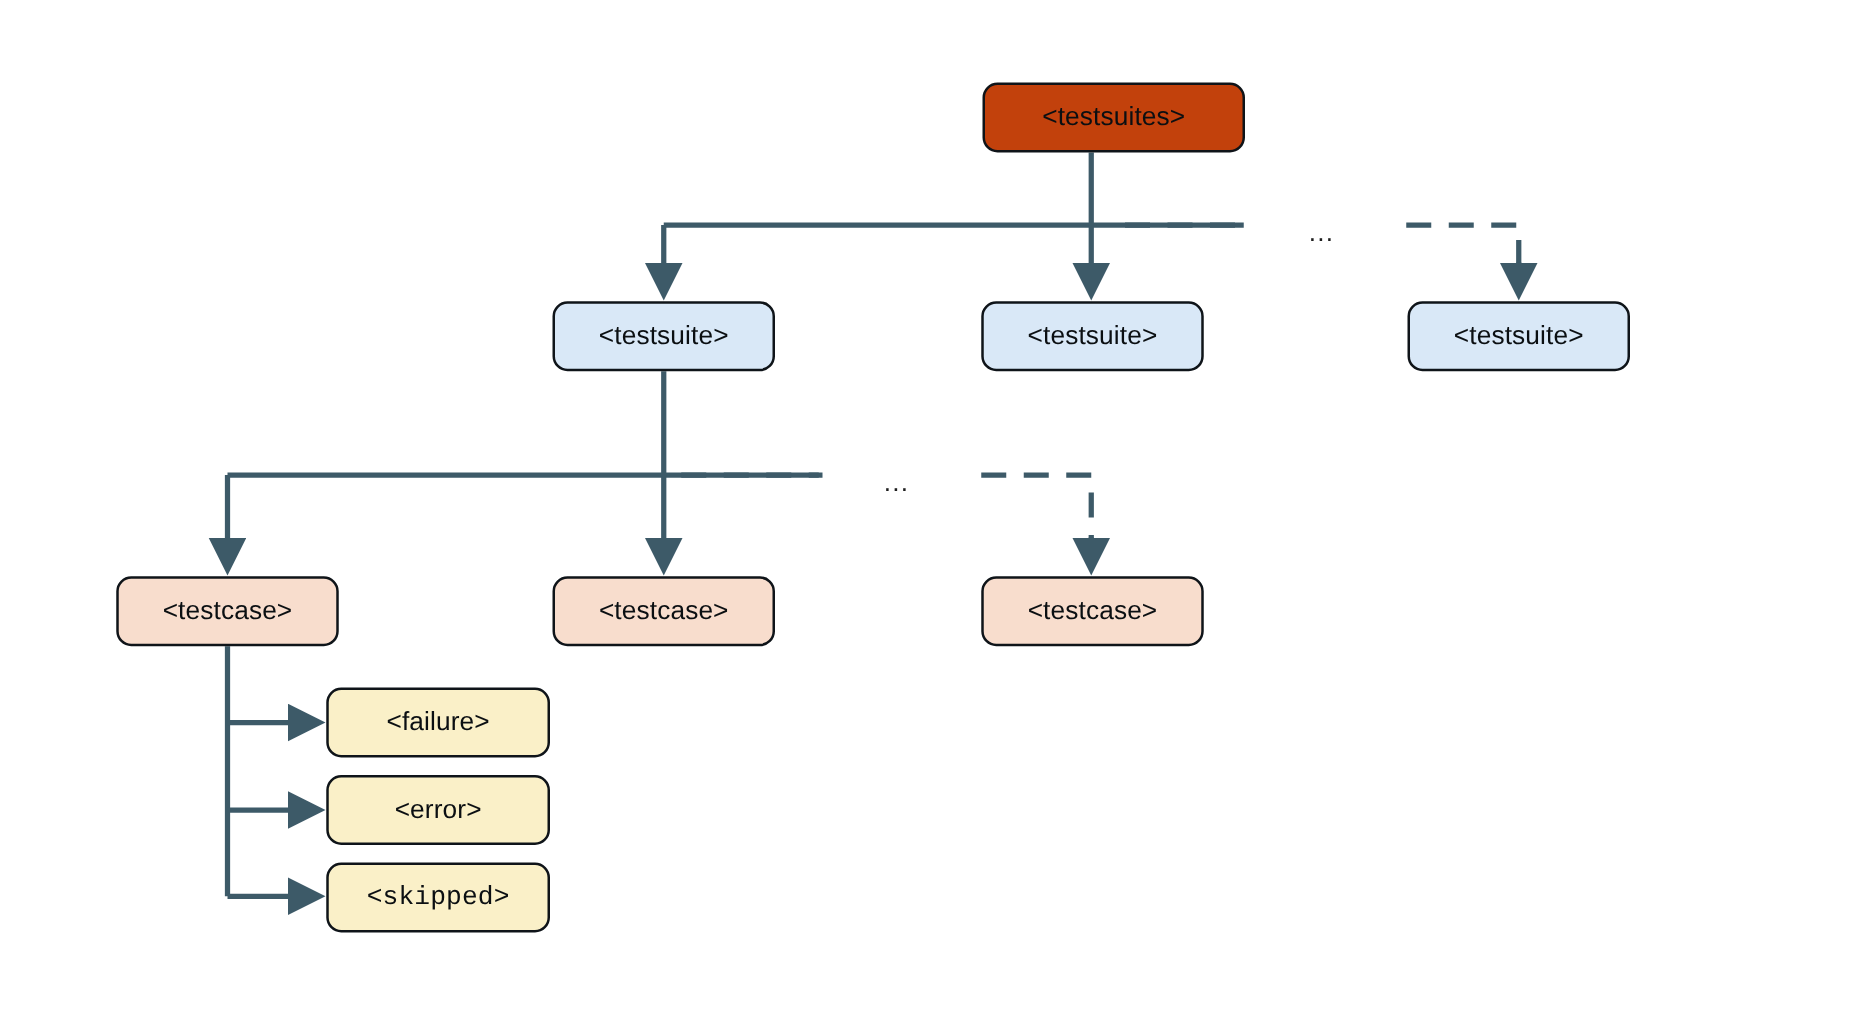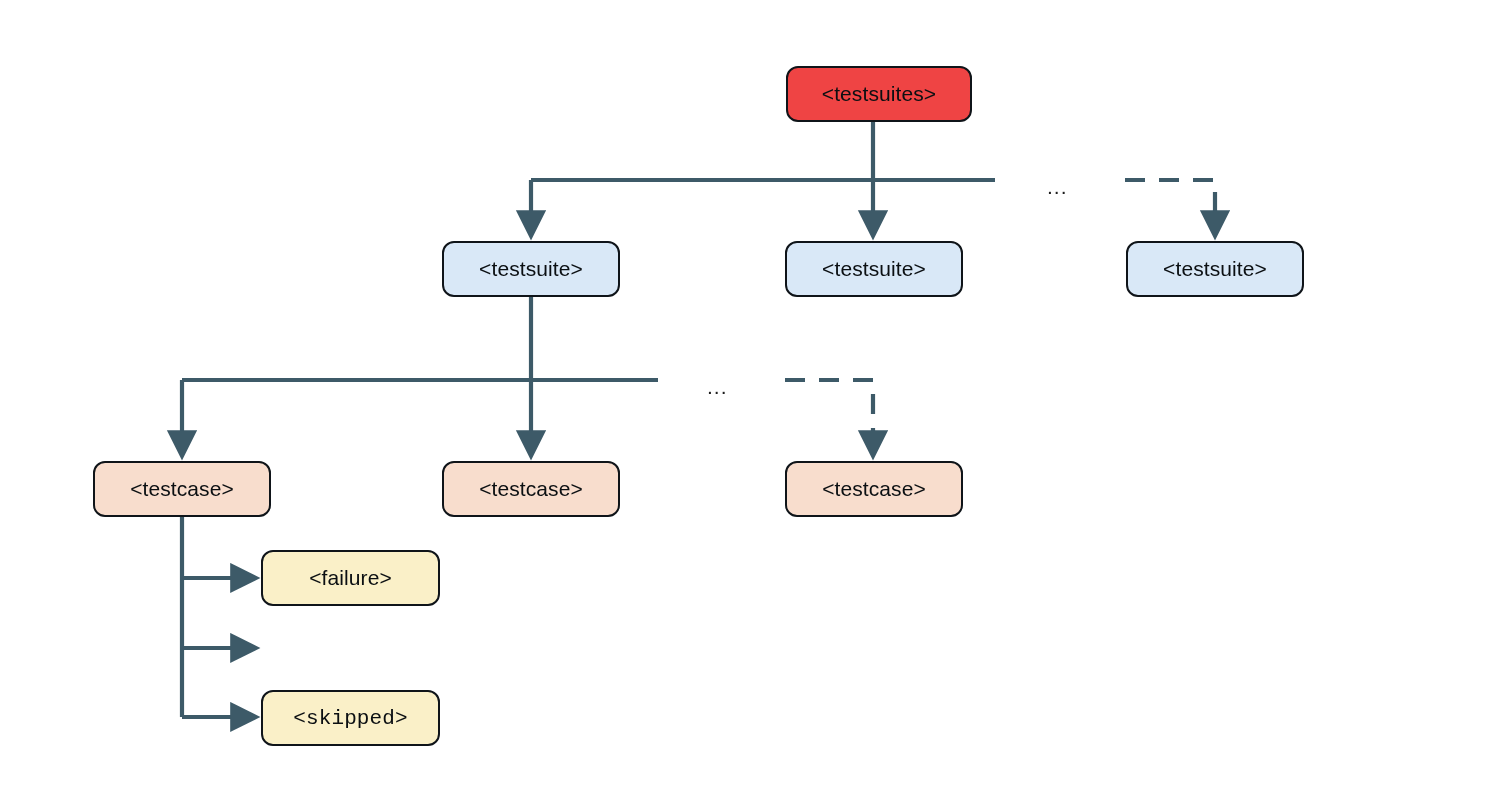--- a/index.html
+++ b/index.html
@@ -87,21 +87,21 @@
       <path d="M873,430 L873,452" marker-end="url(#arrow)"></path>
 
       <path d="M182,517 L182,717"></path>
 
       <path d="M182,578 L252,578" marker-end="url(#arrow)"></path>
       <path d="M182,648 L252,648" marker-end="url(#arrow)"></path>
       <path d="M182,717 L252,717" marker-end="url(#arrow)"></path>
     </g>
   </svg>
 
-  <div class="node" style="left: 786px; top: 66px; width: 186px; height: 56px; background: #ef4444; border-color: rgb(15, 20, 25);">
+  <div class="node" style="left: 786px; top: 66px; width: 210px; height: 56px; background: #c2410c; border-color: rgb(15, 20, 25);">
     <span>&lt;testsuites&gt;</span>
   </div>
 
   <div class="node" style="left: 442px; top: 241px; width: 178px; height: 56px; background: rgb(217, 232, 247); border-color: rgb(15, 20, 25);">
     <span>&lt;testsuite&gt;</span>
   </div>
   <div class="node" style="left: 785px; top: 241px; width: 178px; height: 56px; background: rgb(217, 232, 247); border-color: rgb(15, 20, 25);">
     <span>&lt;testsuite&gt;</span>
   </div>
   <div class="node" style="left: 1126px; top: 241px; width: 178px; height: 56px; background: rgb(217, 232, 247); border-color: rgb(15, 20, 25);">
@@ -114,20 +114,23 @@
   <div class="node" style="left: 442px; top: 461px; width: 178px; height: 56px; background: rgb(248, 221, 205); border-color: rgb(15, 20, 25);">
     <span>&lt;testcase&gt;</span>
   </div>
   <div class="node" style="left: 785px; top: 461px; width: 178px; height: 56px; background: rgb(248, 221, 205); border-color: rgb(15, 20, 25);">
     <span>&lt;testcase&gt;</span>
   </div>
 
   <div class="node" style="left: 261px; top: 550px; width: 179px; height: 56px; background: rgb(250, 240, 200); border-color: rgb(15, 20, 25);">
     <span>&lt;failure&gt;</span>
   </div>
+  <div class="node" style="left: 261px; top: 620px; width: 179px; height: 56px; background: rgb(250, 240, 200); border-color: rgb(15, 20, 25);">
+    <span>&lt;error&gt;</span>
+  </div>
   <div class="node" style="left: 261px; top: 690px; width: 179px; height: 56px; background: rgb(250, 240, 200); border-color: rgb(15, 20, 25); font-family: Liberation Mono, monospace;">
     <span>&lt;skipped&gt;</span>
   </div>
 
   <div class="ellipsis" style="left: 1047px; top: 176px;">...</div>
   <div class="ellipsis" style="left: 707px; top: 376px;">...</div>
 
 </div>
 
 </body></html>

